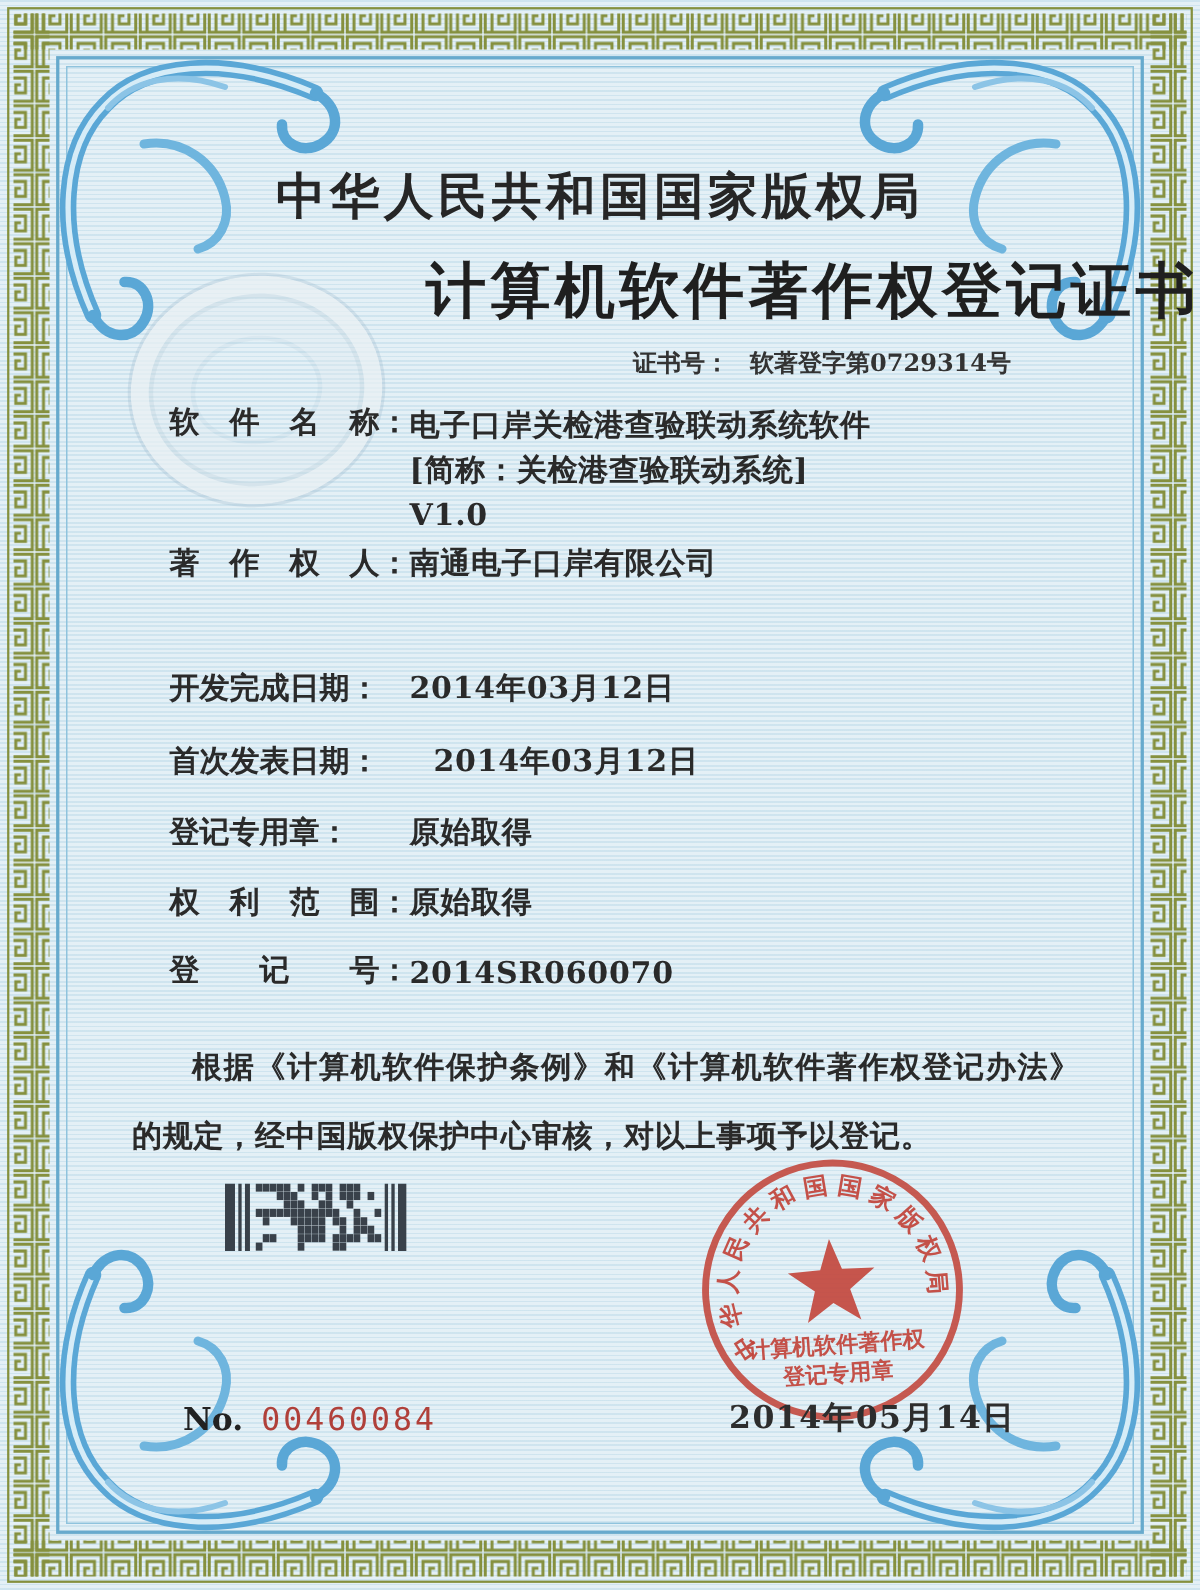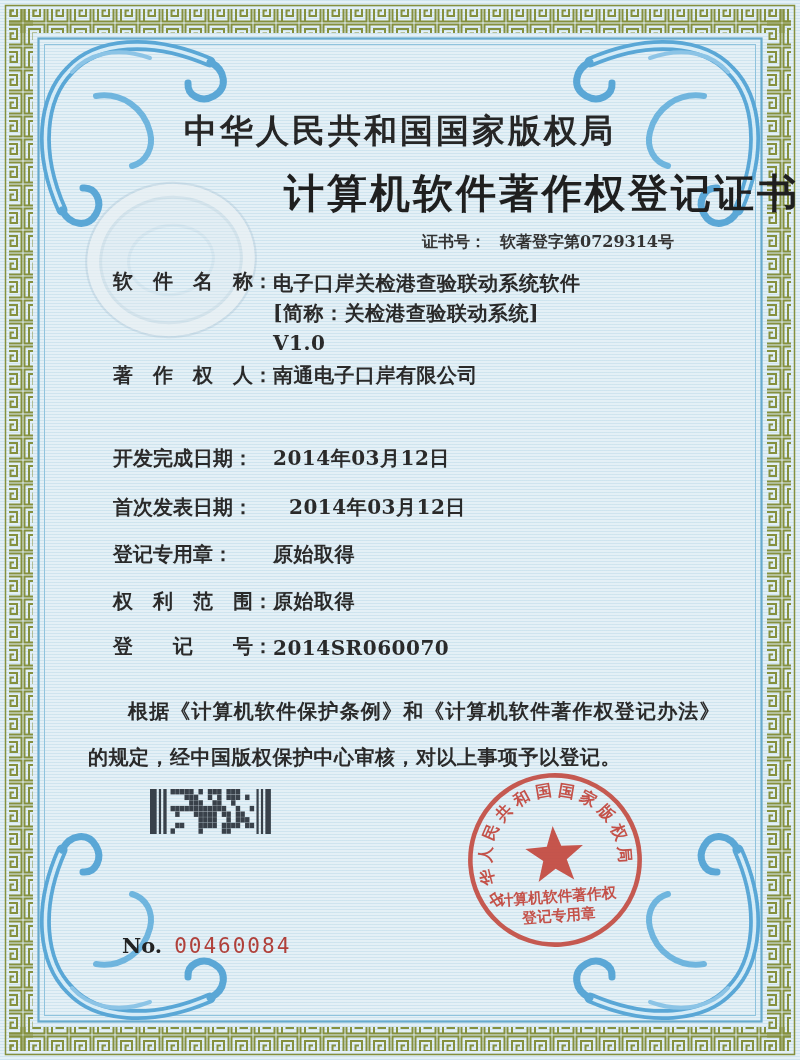--- a/index.html
+++ b/index.html
@@ -254,14 +254,15 @@
         <textPath href="#sealArc" startOffset="2" textLength="272" lengthAdjust="spacing">中华人民共和国国家版权局</textPath>
       </text>
       <text x="100" y="145" text-anchor="middle" font-size="16" font-weight="bold" fill="#c2443a" opacity="0.92">计算机软件著作权</text>
       <text x="100" y="166" text-anchor="middle" font-size="16" font-weight="bold" fill="#c2443a" opacity="0.92">登记专用章</text>
     </svg>
 
     <div class="footer-no">
       <span>No.</span><span class="serial">00460084</span>
     </div>
 
+    <div class="issue-date">2014年05月14日</div>
   </div>
 </div>
 
 </body></html>

